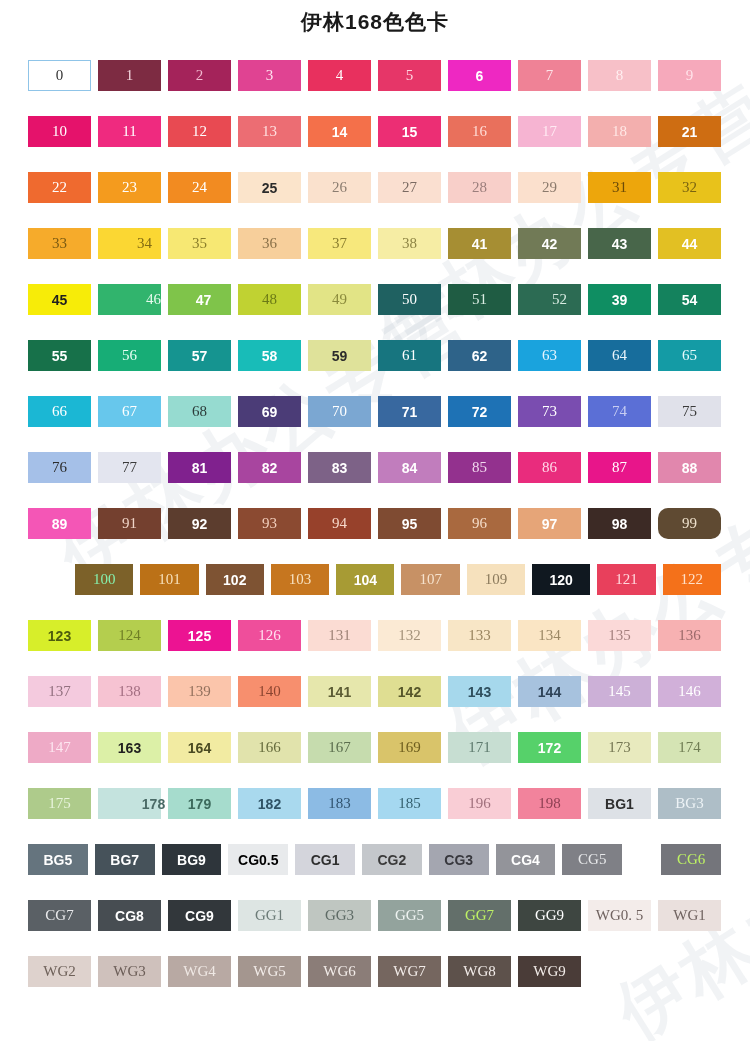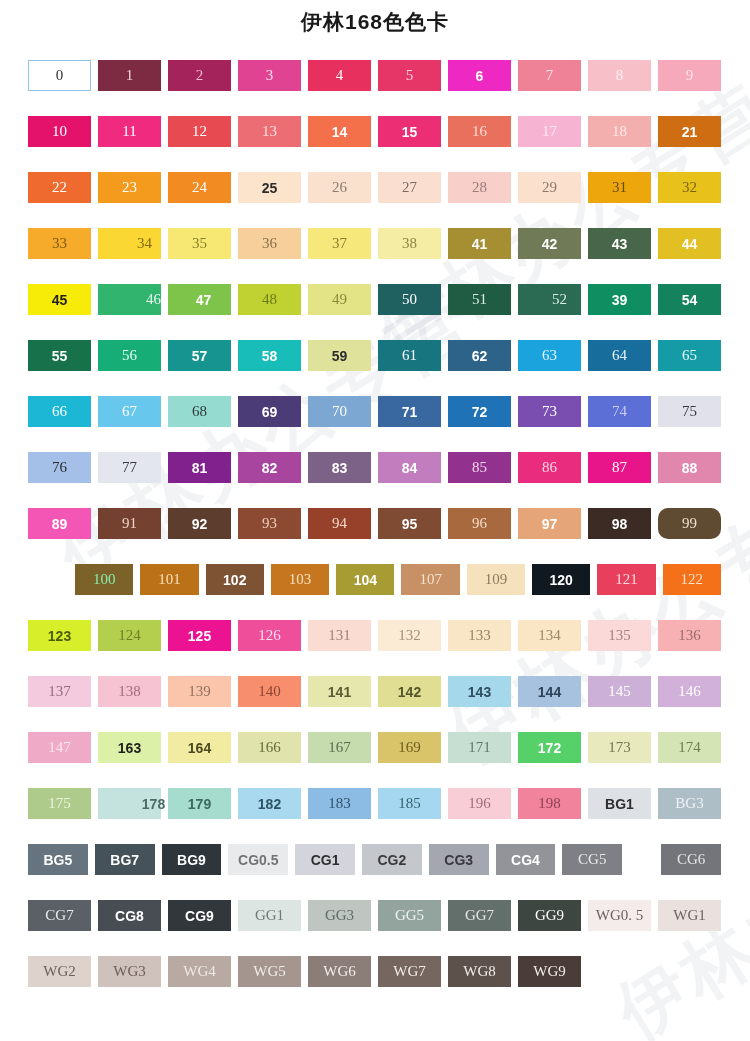--- a/index.html
+++ b/index.html
@@ -271,36 +271,36 @@
         <div class="swatch" style="background: rgb(165, 216, 240); color: rgb(53, 96, 111);">185</div>
         <div class="swatch" style="background: rgb(249, 205, 213); color: rgb(160, 112, 124);">196</div>
         <div class="swatch" style="background: rgb(242, 131, 156); color: rgb(140, 63, 82);">198</div>
         <div class="swatch bold" style="background: rgb(221, 225, 230); color: rgb(46, 46, 46);">BG1</div>
         <div class="swatch" style="background: rgb(174, 190, 199); color: rgb(237, 243, 246);">BG3</div>
       </div>
       <div class="row">
         <div class="swatch bold" style="background: rgb(101, 116, 126); color: rgb(255, 255, 255);">BG5</div>
         <div class="swatch bold" style="background: rgb(70, 82, 90); color: rgb(255, 255, 255);">BG7</div>
         <div class="swatch bold" style="background: rgb(46, 53, 59); color: rgb(255, 255, 255);">BG9</div>
-        <div class="swatch bold" style="background: rgb(232, 234, 236); color: #737373;">CG0.5</div>
+        <div class="swatch bold" style="background: rgb(232, 234, 236); color: #000000;">CG0.5</div>
         <div class="swatch bold" style="background: rgb(212, 213, 220); color: rgb(46, 46, 46);">CG1</div>
         <div class="swatch bold" style="background: rgb(196, 199, 203); color: rgb(58, 58, 58);">CG2</div>
         <div class="swatch bold" style="background: rgb(164, 166, 176); color: rgb(55, 55, 61);">CG3</div>
         <div class="swatch bold" style="background: rgb(147, 148, 154); color: rgb(255, 255, 255);">CG4</div>
         <div class="swatch" style="background: rgb(127, 128, 134); color: rgb(231, 232, 234);">CG5</div>
-        <div class="swatch" style="background: rgb(116, 117, 123); color: #e5e5e5; margin-left: 32px;">CG6</div>
+        <div class="swatch" style="background: rgb(116, 117, 123); color: #bef264; margin-left: 32px;">CG6</div>
       </div>
       <div class="row">
         <div class="swatch" style="background: rgb(90, 96, 101); color: rgb(233, 234, 236);">CG7</div>
         <div class="swatch bold" style="background: rgb(71, 77, 82); color: rgb(255, 255, 255);">CG8</div>
         <div class="swatch bold" style="background: rgb(50, 55, 59); color: rgb(255, 255, 255);">CG9</div>
         <div class="swatch" style="background: rgb(221, 229, 227); color: rgb(108, 123, 120);">GG1</div>
         <div class="swatch" style="background: rgb(191, 198, 193); color: rgb(93, 106, 101);">GG3</div>
         <div class="swatch" style="background: rgb(147, 163, 157); color: rgb(238, 243, 241);">GG5</div>
-        <div class="swatch" style="background: rgb(99, 111, 106); color: #e5e5e5;">GG7</div>
+        <div class="swatch" style="background: rgb(99, 111, 106); color: #bef264;">GG7</div>
         <div class="swatch" style="background: rgb(62, 70, 65); color: rgb(255, 255, 255);">GG9</div>
         <div class="swatch" style="background: rgb(243, 236, 234); color: rgb(111, 98, 95);">WG0. 5</div>
         <div class="swatch" style="background: rgb(234, 224, 221); color: rgb(111, 98, 95);">WG1</div>
       </div>
       <div class="row">
         <div class="swatch" style="background: rgb(222, 210, 205); color: rgb(110, 97, 89);">WG2</div>
         <div class="swatch" style="background: rgb(207, 193, 188); color: rgb(107, 93, 87);">WG3</div>
         <div class="swatch" style="background: rgb(184, 169, 163); color: rgb(239, 232, 228);">WG4</div>
         <div class="swatch" style="background: rgb(164, 150, 143); color: rgb(242, 236, 233);">WG5</div>
         <div class="swatch" style="background: rgb(139, 125, 120); color: rgb(242, 236, 233);">WG6</div>

